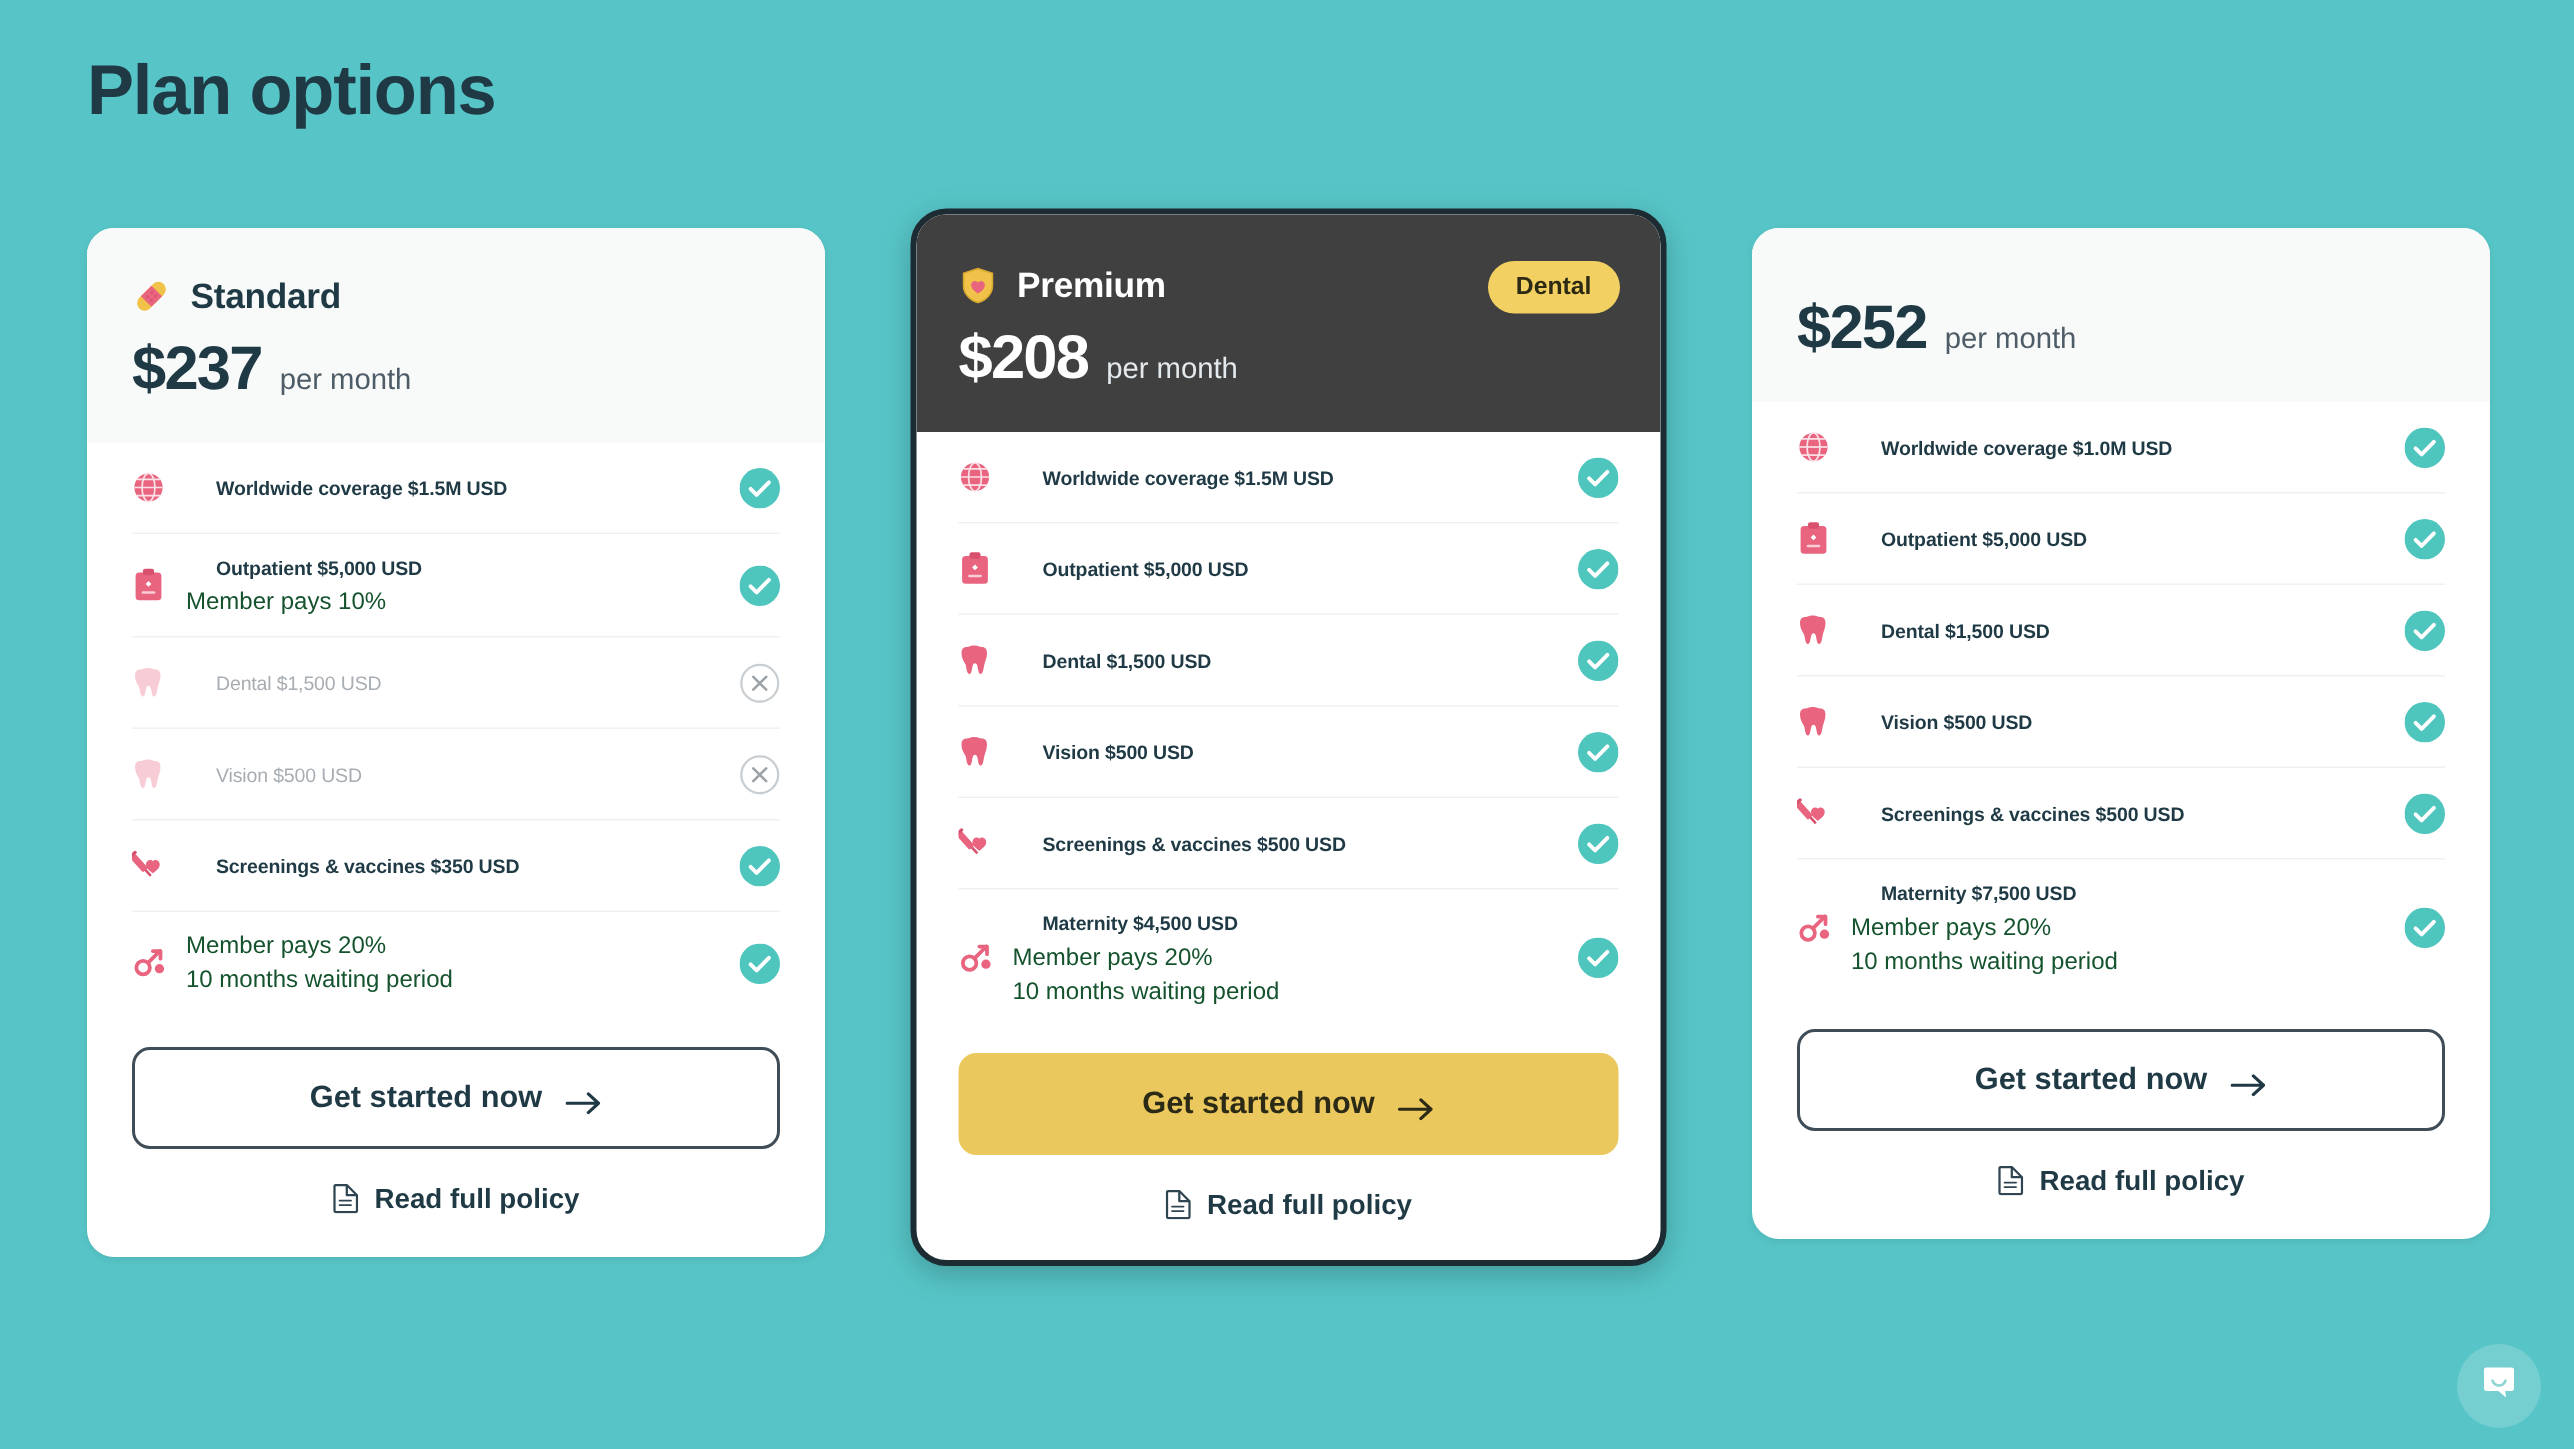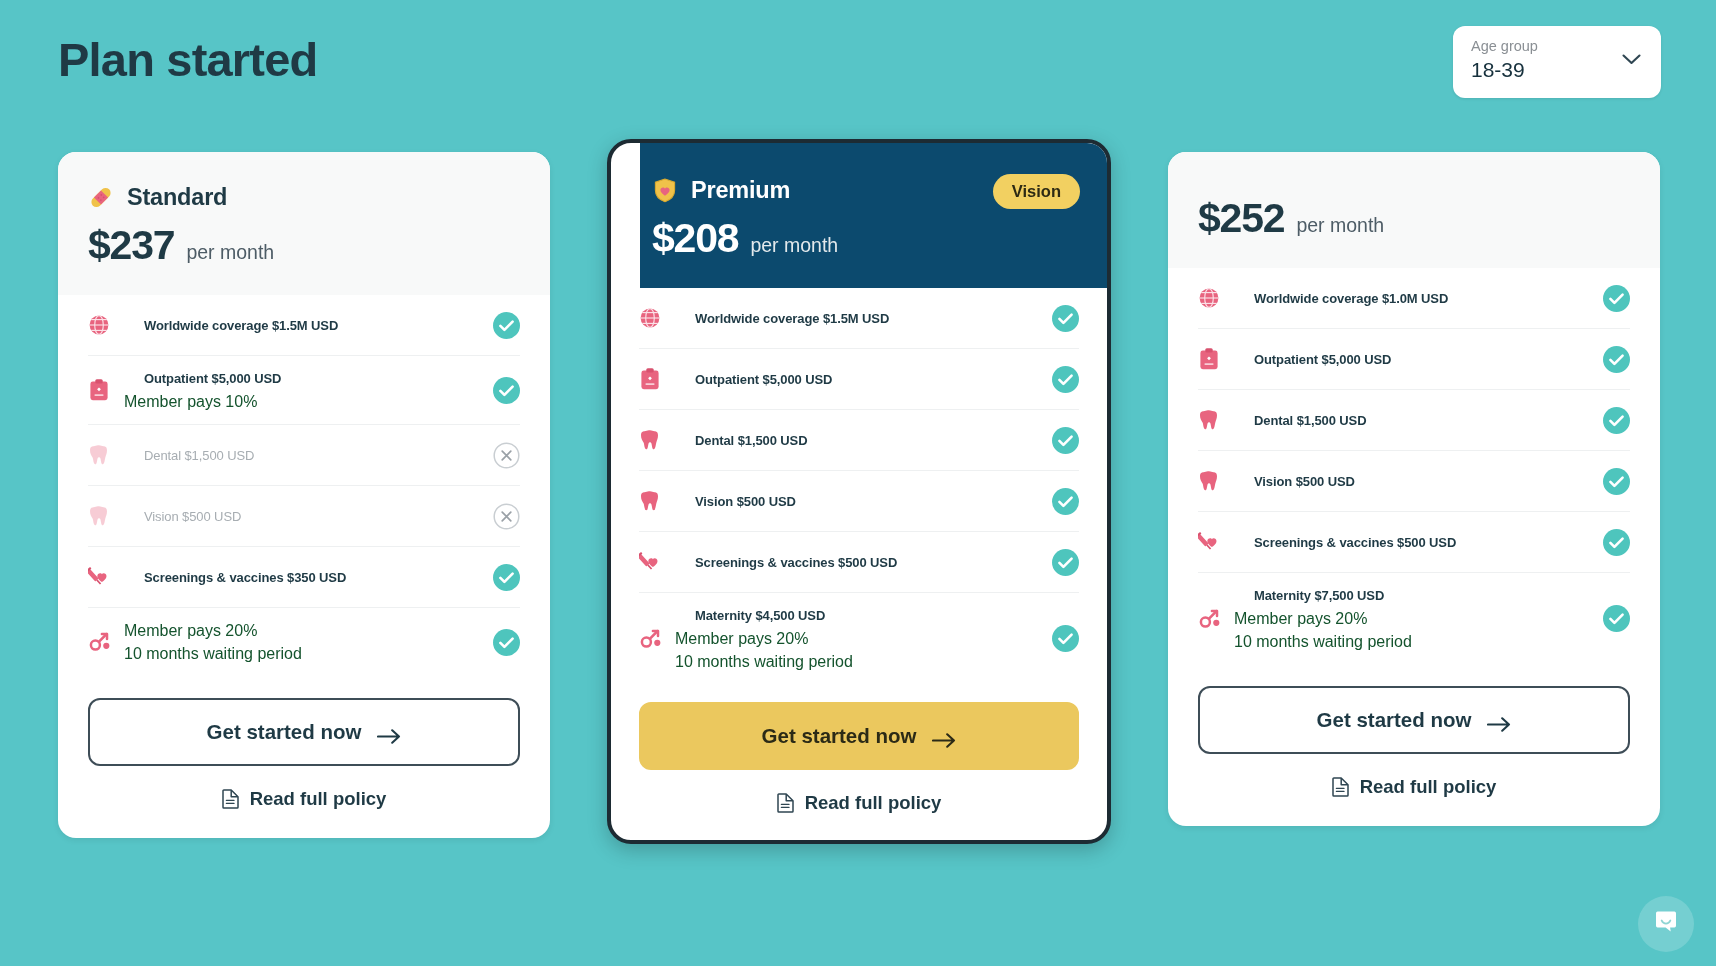--- a/index.html
+++ b/index.html
@@ -59,23 +59,22 @@
     box-shadow: 0 6px 20px rgba(0,0,0,0.22);
   }
 
   
   .card-head {
     background: #f8f9f9;
     padding: 32px 30px 26px 30px;
     position: relative;
   }
   .card.featured .card-head {
-    background: #0c4a6e;
-    padding: 34px 28px 26px 12px;
-    margin-left: 29px;
+    background: #404040;
+    padding: 34px 28px 26px 28px;
   }
   .plan-name-row { display: flex; align-items: center; gap: 13px; }
   .plan-emoji { width: 26px; height: 27px; flex: 0 0 auto; display: block; }
   .plan-name {
     font-size: 23.5px; font-weight: 700; color: #1f3a45; letter-spacing: -0.2px;
   }
   .card.featured .plan-name { color: #ffffff; }
   .price-row { display: flex; align-items: baseline; gap: 12px; margin-top: 11px; }
   .price {
     font-size: 41px; font-weight: 700; color: #1f3a45; letter-spacing: -1.2px;
@@ -149,31 +148,22 @@
     display: flex; align-items: center; justify-content: center;
     cursor: pointer;
   }
 </style>
 </head>
 <body>
 
 <div class="page">
 
   <div class="page-header">
-    <div class="page-title">Plan started</div>
-
-    <div class="age-select">
-      <div class="lbl">Age group</div>
-      <div class="val">18-39</div>
-      <div class="chev">
-        <svg viewBox="0 0 19 11" width="19" height="11" fill="none" xmlns="http://www.w3.org/2000/svg">
-          <path d="M1.5 1.5L9.5 9L17.5 1.5" stroke="#2f4652" stroke-width="2.1" stroke-linecap="round" stroke-linejoin="round"></path>
-        </svg>
-      </div>
-    </div>
+    <div class="page-title">Plan options</div>
+
   </div>
 
   <div class="cards" id="cards">
       <div class="card">
         <div class="card-head">
           <div class="plan-name-row">
             <span class="plan-emoji"><svg width="26" height="27" viewBox="0 0 26 26" xmlns="http://www.w3.org/2000/svg">
                 <g transform="rotate(-45 13 13)">
                   <rect x="1.5" y="8" width="23" height="10" rx="5" fill="#f0c24a"></rect>
                   <rect x="8" y="8" width="10" height="10" fill="#e8647f"></rect>
@@ -306,21 +296,21 @@
             <span class="plan-emoji"><svg width="26" height="27" viewBox="0 0 26 26" xmlns="http://www.w3.org/2000/svg">
                 <path d="M13 1.6 3.4 4.7v8.1c0 5.6 4.1 9.6 9.6 11.4 5.5-1.8 9.6-5.8 9.6-11.4V4.7L13 1.6Z" fill="#f0c24a" stroke="#d9a92f" stroke-width="1.1"></path>
                 <path d="M13 18.2c-2.9-1.9-4.6-3.6-4.6-5.6 0-1.6 1.2-2.7 2.6-2.7 1 0 1.6.5 2 1.1.4-.6 1-1.1 2-1.1 1.4 0 2.6 1.1 2.6 2.7 0 2-1.7 3.7-4.6 5.6Z" fill="#e8647f"></path>
               </svg></span>
             <span class="plan-name">Premium</span>
           </div>
           <div class="price-row">
             <span class="price">$208</span>
             <span class="per">per month</span>
           </div>
-          <div class="badge">Vision</div>
+          <div class="badge">Dental</div>
         </div>
         <div class="features">
           <div class="feat">
             <span class="feat-icon"><svg width="22" height="24" viewBox="0 0 22 24" xmlns="http://www.w3.org/2000/svg">
                 <circle cx="11" cy="12" r="9.4" fill="#e8647f"></circle>
                 <g stroke="#fbe1e7" stroke-width="1.15" fill="none">
                   <ellipse cx="11" cy="12" rx="4.3" ry="9.4"></ellipse>
                   <line x1="1.6" y1="12" x2="20.4" y2="12"></line>
                   <path d="M3.3 6.6h15.4"></path>
                   <path d="M3.3 17.4h15.4"></path>

